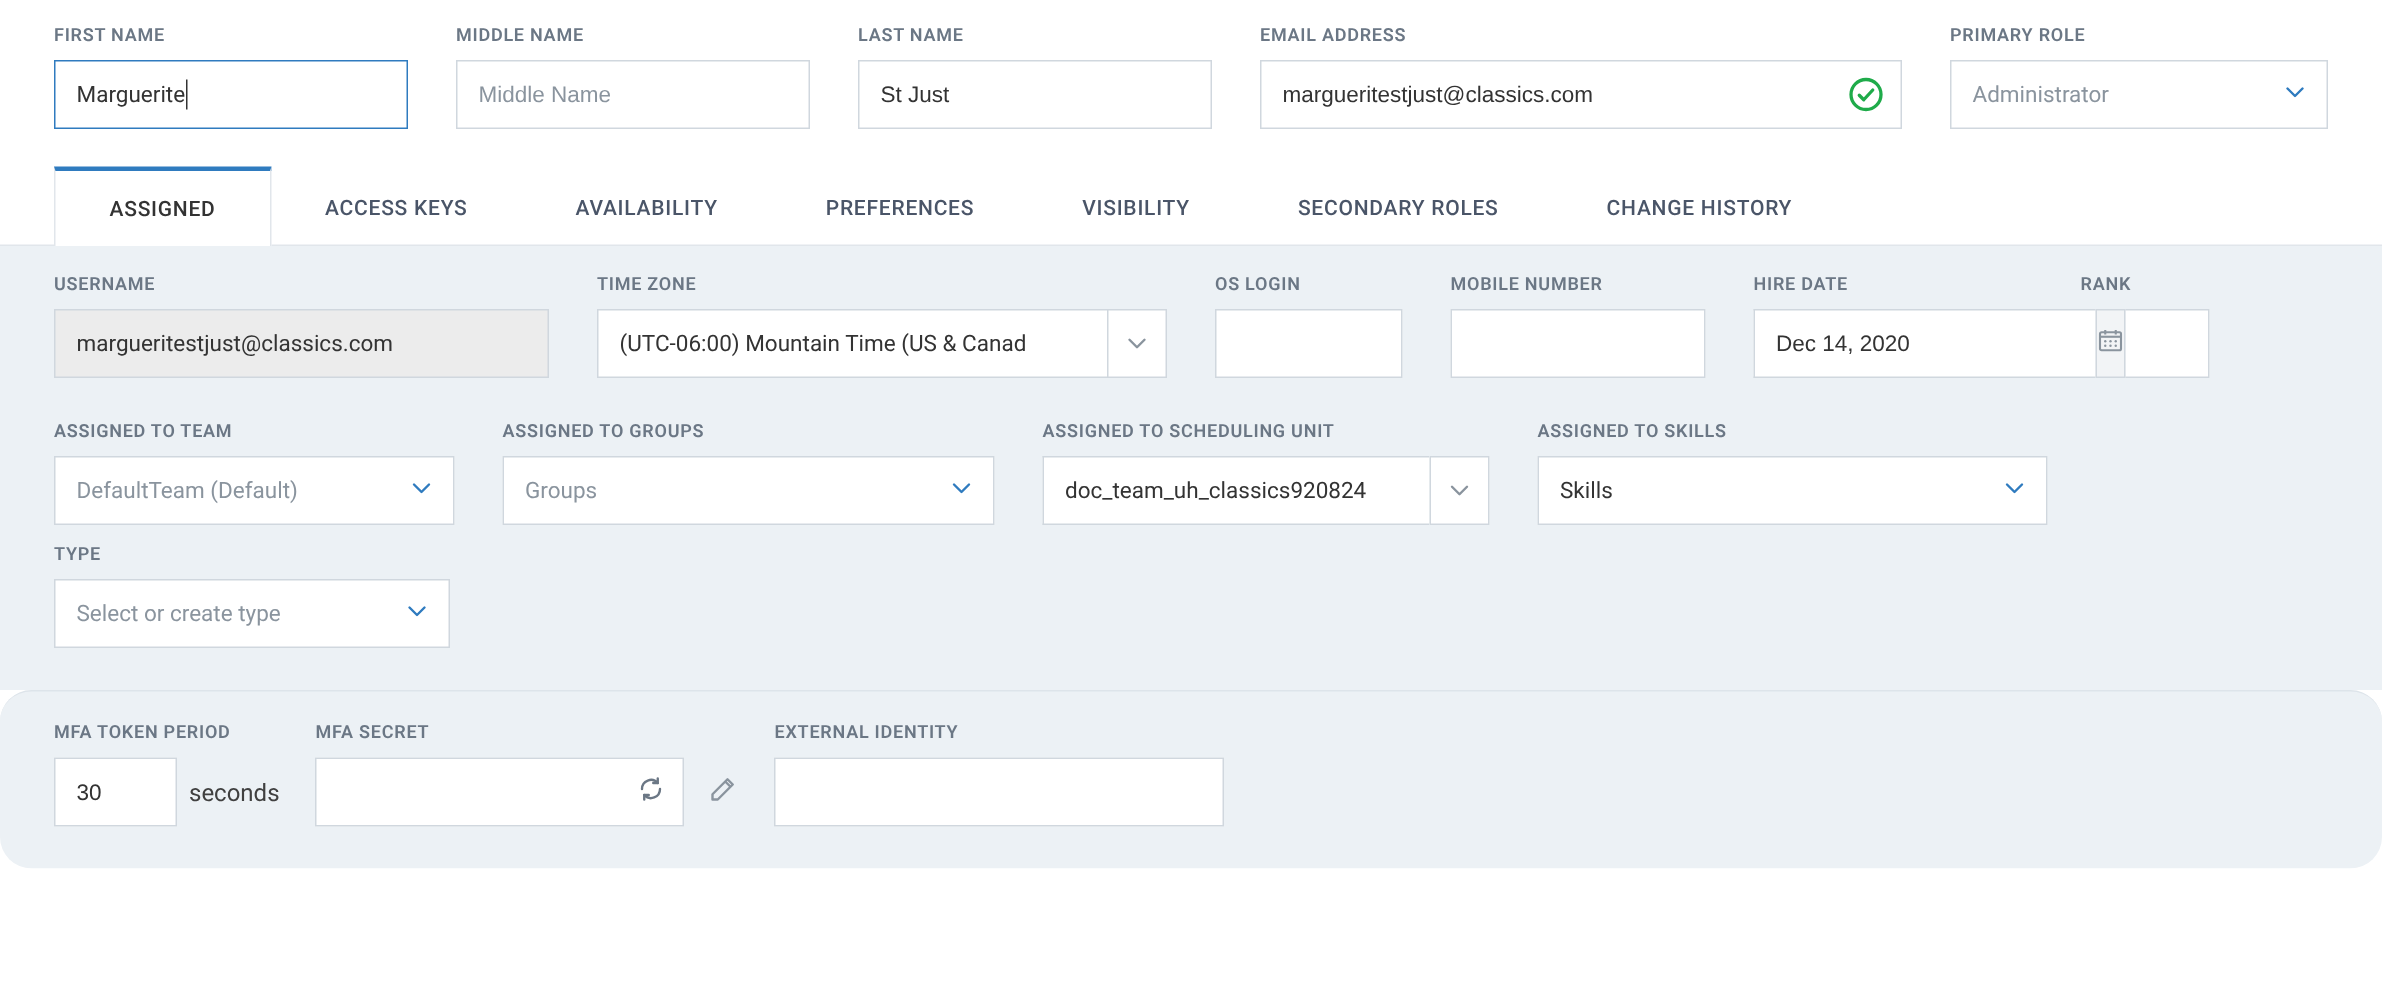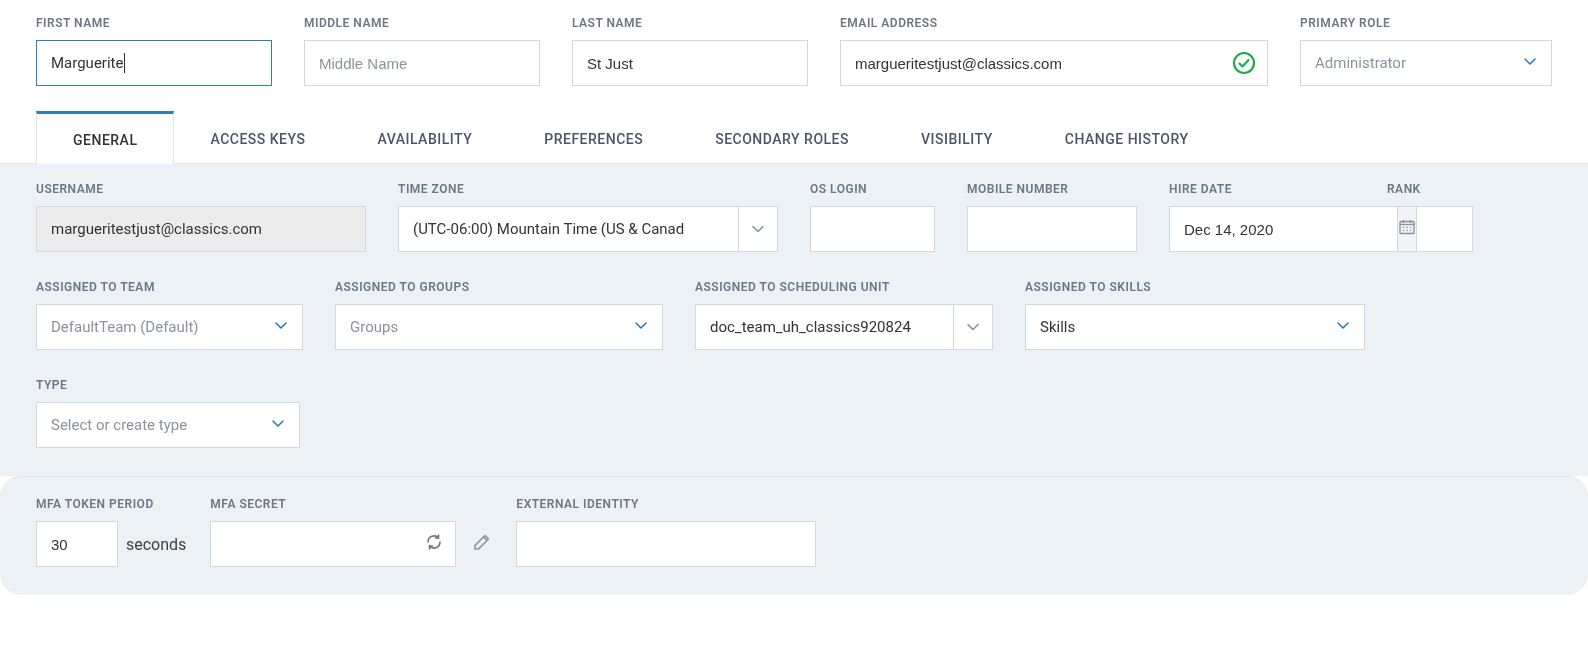--- a/index.html
+++ b/index.html
@@ -172,21 +172,21 @@
       border: 1px solid #d0d7de;
       background: #f2f4f6;
       display: flex;
       align-items: center;
       justify-content: center;
       cursor: pointer;
     }
     .row2 {
       display: flex;
       gap: 32px;
-      margin-bottom: 28px;
+      margin-bottom: 12px;
     }
     .row3 {
       display: flex;
       gap: 32px;
     }
     .mfa-section {
       background: #ecf1f5;
       border-top: 1px solid #dde4ea;
       padding: 20px 36px 28px 36px;
       display: flex;
@@ -304,26 +304,26 @@
       <span class="chevron-icon">
         <svg width="14" height="14" viewBox="0 0 14 14">
             <path d="M2 4.5 L7 9.5 L12 4.5" stroke="#2f7bbf" stroke-width="1.6" fill="none" stroke-linecap="round" stroke-linejoin="round"></path>
           </svg>
       </span>
     </div>
   </div>
 </div>
 
 <div class="tabs-row">
-  <div class="tab active">GENERAL</div>
+  <div class="tab active">ASSIGNED</div>
   <div class="tab">ACCESS KEYS</div>
   <div class="tab">AVAILABILITY</div>
   <div class="tab">PREFERENCES</div>
+  <div class="tab">VISIBILITY</div>
   <div class="tab">SECONDARY ROLES</div>
-  <div class="tab">VISIBILITY</div>
   <div class="tab">CHANGE HISTORY</div>
 </div>
 
 <div class="tab-content">
 
   <div class="row1">
     <div class="field-group" style="width:330px">
       <span class="field-label">USERNAME</span>
       <div class="readonly-input">
         <span>margueritestjust@classics.com</span>

